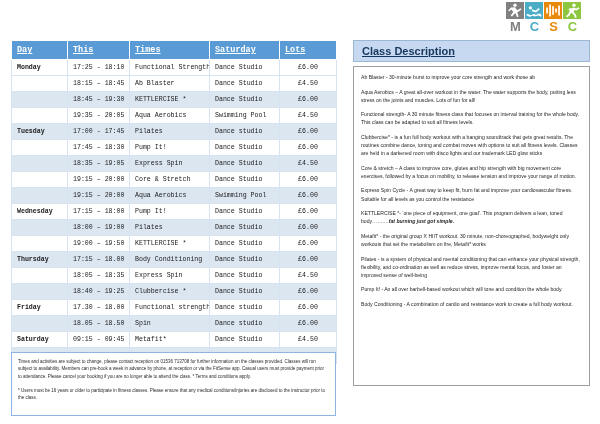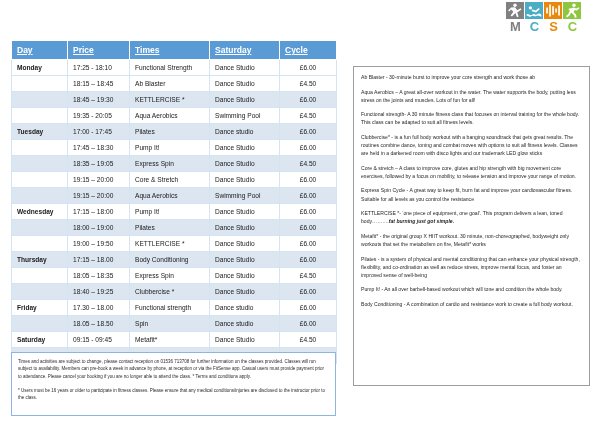--- a/index.html
+++ b/index.html
@@ -50,20 +50,21 @@
   
   #timetable-wrap {
     position: absolute;
     top: 40px; left: 11px;
     width: 325px;
   }
   table#timetable {
     width: 325px;
     border-collapse: collapse;
     table-layout: fixed;
+    font-family: Liberation Mono, monospace;
   }
   table#timetable th {
     background: #5b9bd5;
     color: #ffffff;
     font-size: 8.5px;
     font-weight: bold;
     text-align: left;
     padding: 4px 5px 4px 5px;
     border: 1px solid #ffffff;
     height: 17px;
@@ -202,24 +203,24 @@
       <colgroup>
         <col class="c-day">
           <col class="c-time">
           <col class="c-class">
           <col class="c-loc">
           <col class="c-price">
       </colgroup>
       <thead>
         <tr>
           <th><span class="hdr-u">Day</span></th>
-          <th><span class="hdr-u">Price</span></th>
+          <th><span class="hdr-u">This</span></th>
           <th><span class="hdr-u">Times</span></th>
           <th><span class="hdr-u">Saturday</span></th>
-          <th><span class="hdr-u">Cycle</span></th>
+          <th><span class="hdr-u">Lots</span></th>
         </tr>
       </thead>
       <tbody id="timetable-body">
           <tr class="plain">
             <td class="day-cell">Monday</td>
             <td>17:25 - 18:10</td>
             <td>Functional Strength</td>
             <td>Dance Studio</td>
             <td class="price-cell">£6.00</td>
           </tr>
@@ -351,20 +352,23 @@
           </tr>
         </tbody>
     </table>
   </div>
 
   <div id="disclaimer">
     <p class="first">Times and activities are subject to change, please contact reception on 01536 713708 for further information on the classes provided. Classes will run subject to availability. Members can pre-book a week in advance by phone, at reception or via the FitSense app. Casual users must provide payment prior to attendance. Please cancel your booking if you are no longer able to attend the class. * Terms and conditions apply.</p>
     <p class="second">* Users must be 16 years or older to participate in fitness classes. Please ensure that any medical conditions/injuries are disclosed to the instructor prior to the class.</p>
   </div>
 
+  <div id="desc-title-box">
+    <span class="title-text">Class Description</span>
+  </div>
   <div id="desc-body-box">
       <p>Ab Blaster - 30-minute burst to improve your core strength and work those ab</p>
       <p>Aqua Aerobics – A great all-over workout in the water. The water supports the body, putting less stress on the joints and muscles. Lots of fun for all!</p>
       <p>Functional strength- A 30 minute fitness class that focuses on interval training for the whole body.  This class can be adapted to suit all fitness levels.</p>
       <p>Clubbercise* - is a fun full body workout with a banging soundtrack that gets great results. The routines combine dance, toning and combat moves with options to suit all fitness levels. Classes are held in a darkened room with disco lights and our trademark LED glow sticks</p>
       <p>Core &amp; stretch – A class to improve core, glutes and hip strength with big movement core exercises, followed by a focus on mobility, to release tension and improve your range of motion.</p>
       <p>Express Spin Cycle - A great way to keep fit, burn fat and improve your cardiovascular fitness. Suitable for all levels as you control the resistance</p>
       <p>KETTLERCISE *- ‘one piece of equipment, one goal’. This program delivers a lean, toned body……….<span class="ital">fat burning just got simple.</span></p>
       <p>Metafit* - the original group X HIIT workout. 30 minute, non-choreographed, bodyweight only workouts that set the metabolism on fire, Metafit* works</p>
       <p>Pilates - is a system of physical and mental conditioning that can enhance your physical strength, flexibility, and co-ordination as well as reduce stress, improve mental focus, and foster an improved sense of well-being</p>

